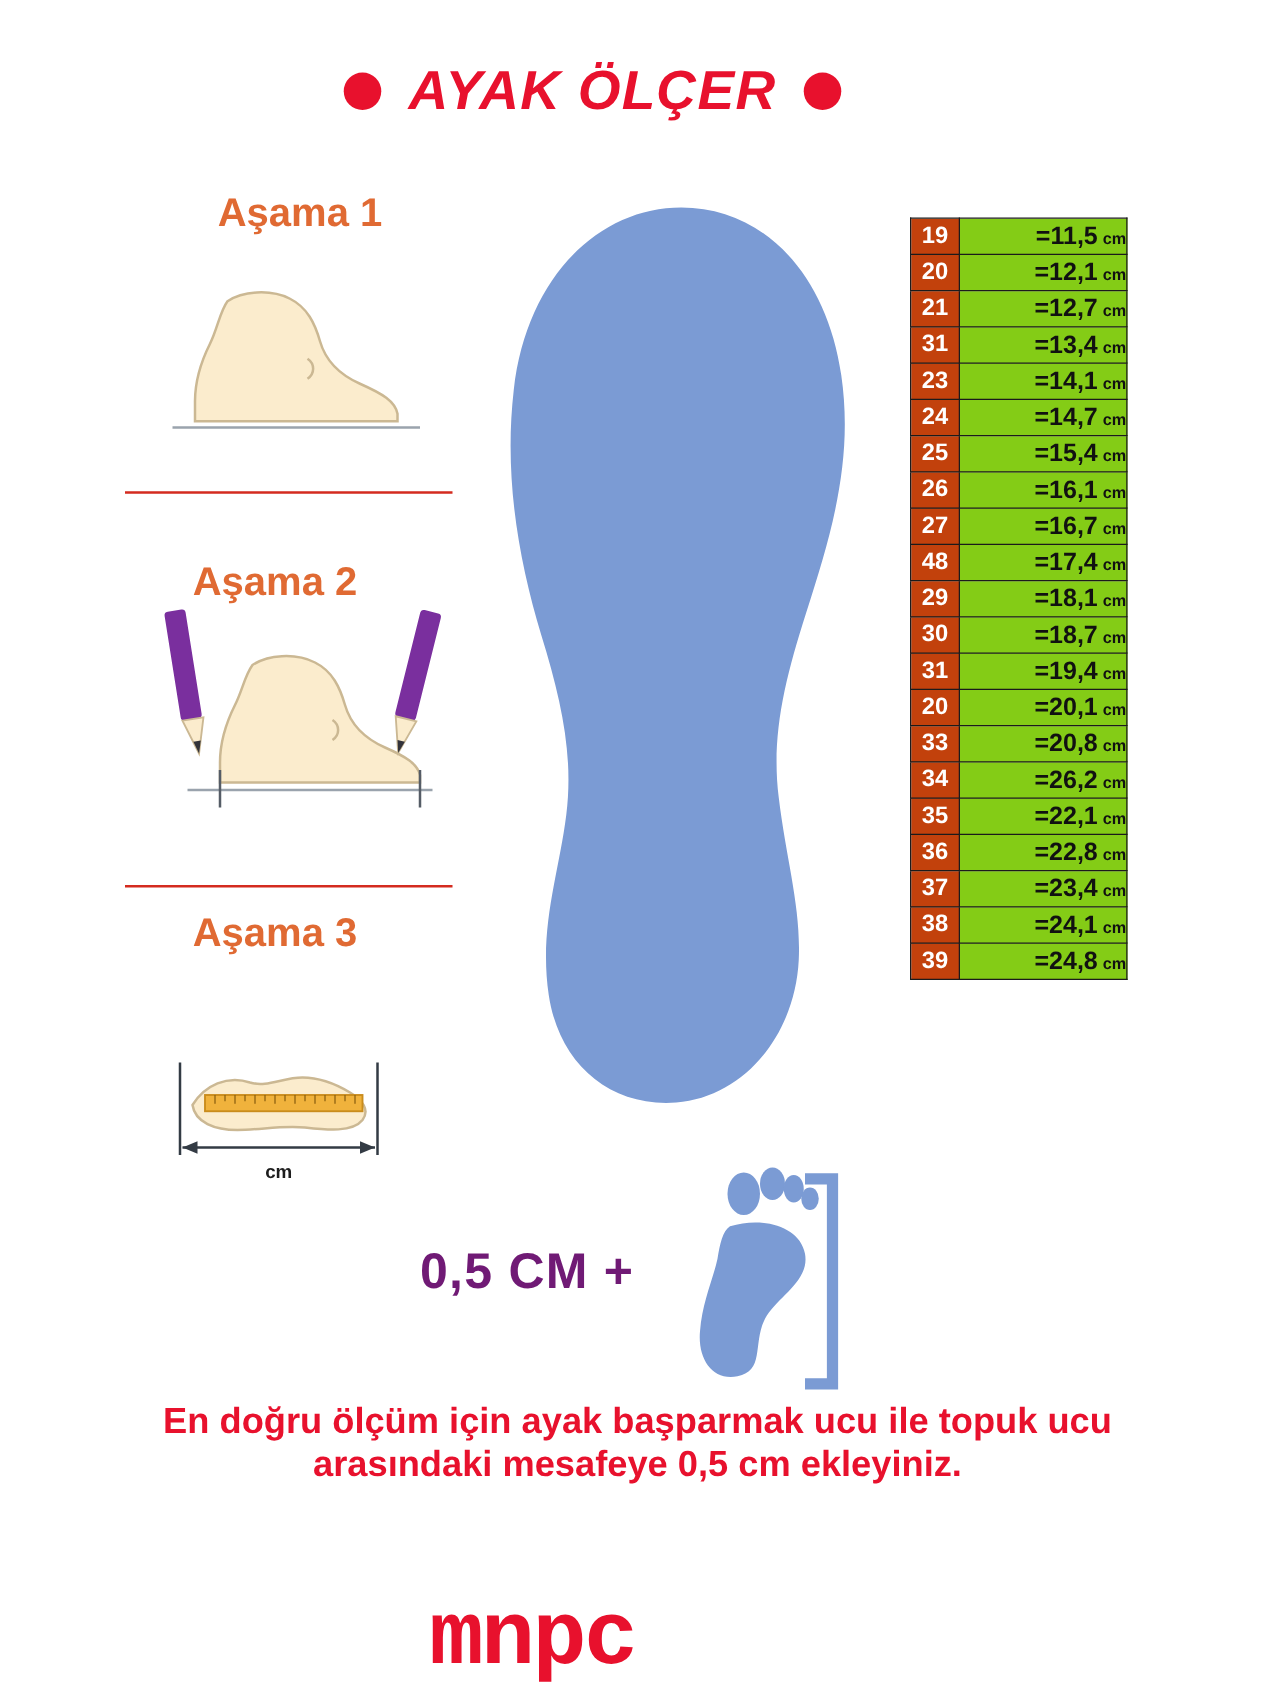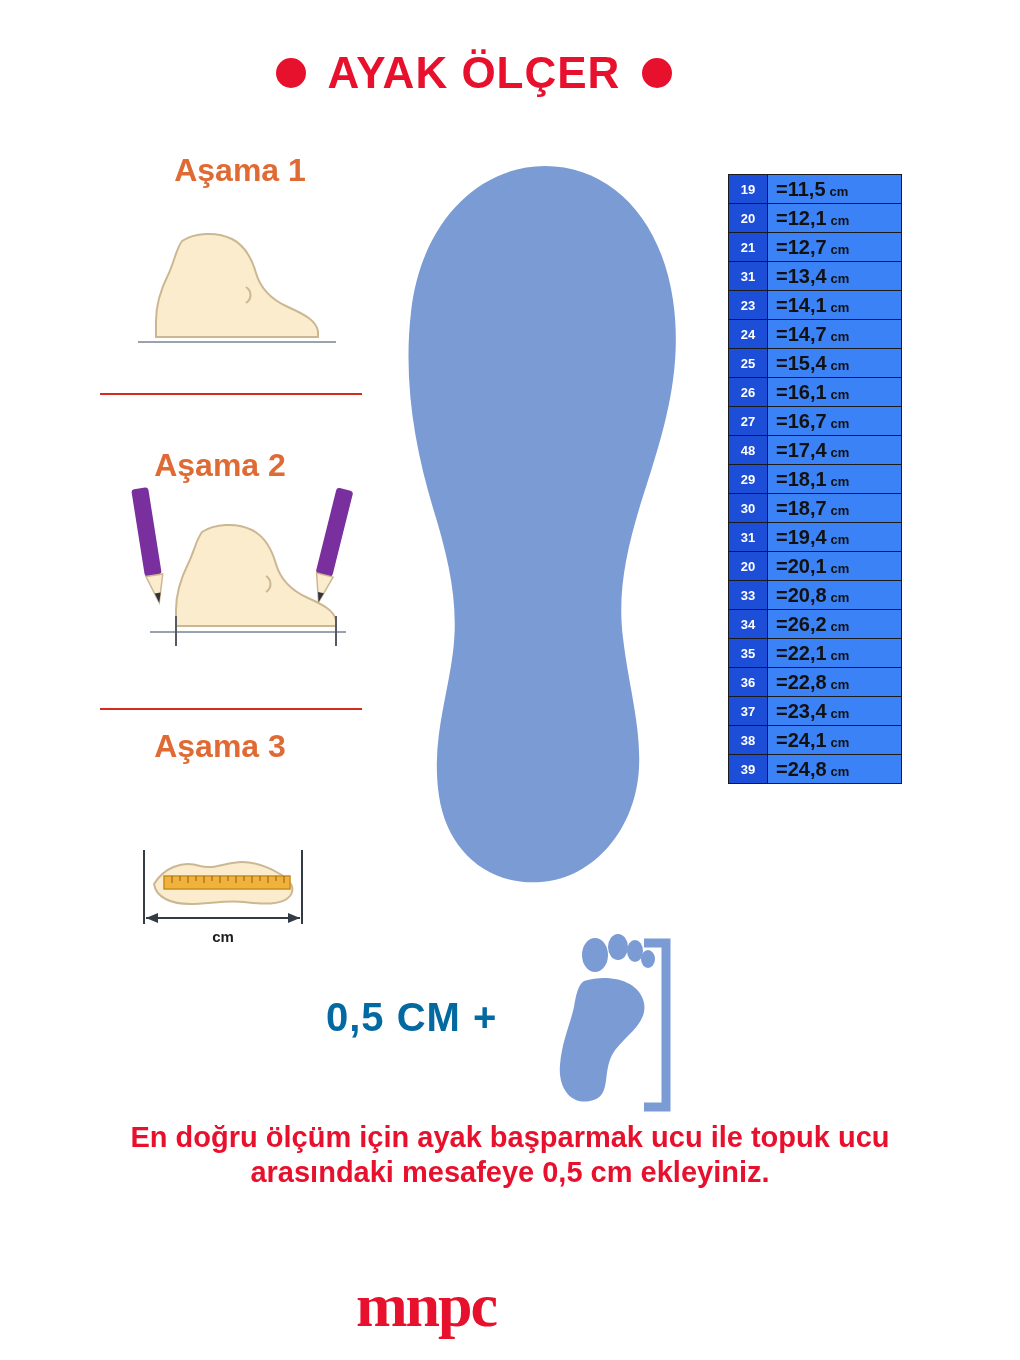--- a/index.html
+++ b/index.html
@@ -18,20 +18,21 @@
   
   .title-row {
     position: absolute;
     top: 48px;
     left: 0;
     width: 948px;
     display: flex;
     align-items: center;
     justify-content: center;
     gap: 22px;
+    font-style: italic;
   }
   .title-dot {
     width: 30px;
     height: 30px;
     border-radius: 50%;
     background: #e8112d;
     display: block;
   }
   .title-text {
     font-size: 44px;
@@ -87,49 +88,50 @@
   }
   .size-table td {
     border: 1px solid #1b1b1b;
     padding: 0;
     height: 28px;
     vertical-align: middle;
   }
   .size-cell {
     width: 38px;
     text-align: center;
-    background: #1d4ed8;
+    background: #c2410c;
     color: #ffffff;
-    font-size: 13px;
+    font-size: 19px;
     font-weight: bold;
   }
   .measure-cell {
     width: 125px;
-    background: #3b82f6;
+    background: #84cc16;
     color: #111111;
     font-size: 20px;
     font-weight: bold;
     padding-left: 8px !important;
     white-space: nowrap;
+    text-align: right;
   }
   .measure-cell .unit {
     font-size: 13px;
     font-weight: bold;
     margin-left: 4px;
     color: #111111;
   }
 
   
   #halfcm-text {
     position: absolute;
-    left: 326px;
+    left: 336px;
     top: 995px;
     font-size: 40px;
     font-weight: bold;
-    color: #0369a1;
+    color: #701a75;
     letter-spacing: 1px;
   }
   #footprint-art {
     position: absolute;
     left: 540px;
     top: 925px;
   }
 
   
   #footer-note {
@@ -144,25 +146,25 @@
     line-height: 1.22;
   }
 
   
   #brand {
     position: absolute;
     left: 0;
     top: 1270px;
     width: 852px;
     text-align: center;
-    font-size: 62px;
+    font-size: 72px;
     font-weight: bold;
     color: #e8112d;
     letter-spacing: -2px;
-    font-family: Liberation Serif, serif;
+    font-family: Liberation Mono, monospace;
   }
 </style>
 </head>
 <body>
 
 <div class="title-row">
   <span class="title-dot"></span>
   <span class="title-text">AYAK ÖLÇER</span>
   <span class="title-dot"></span>
 </div>

